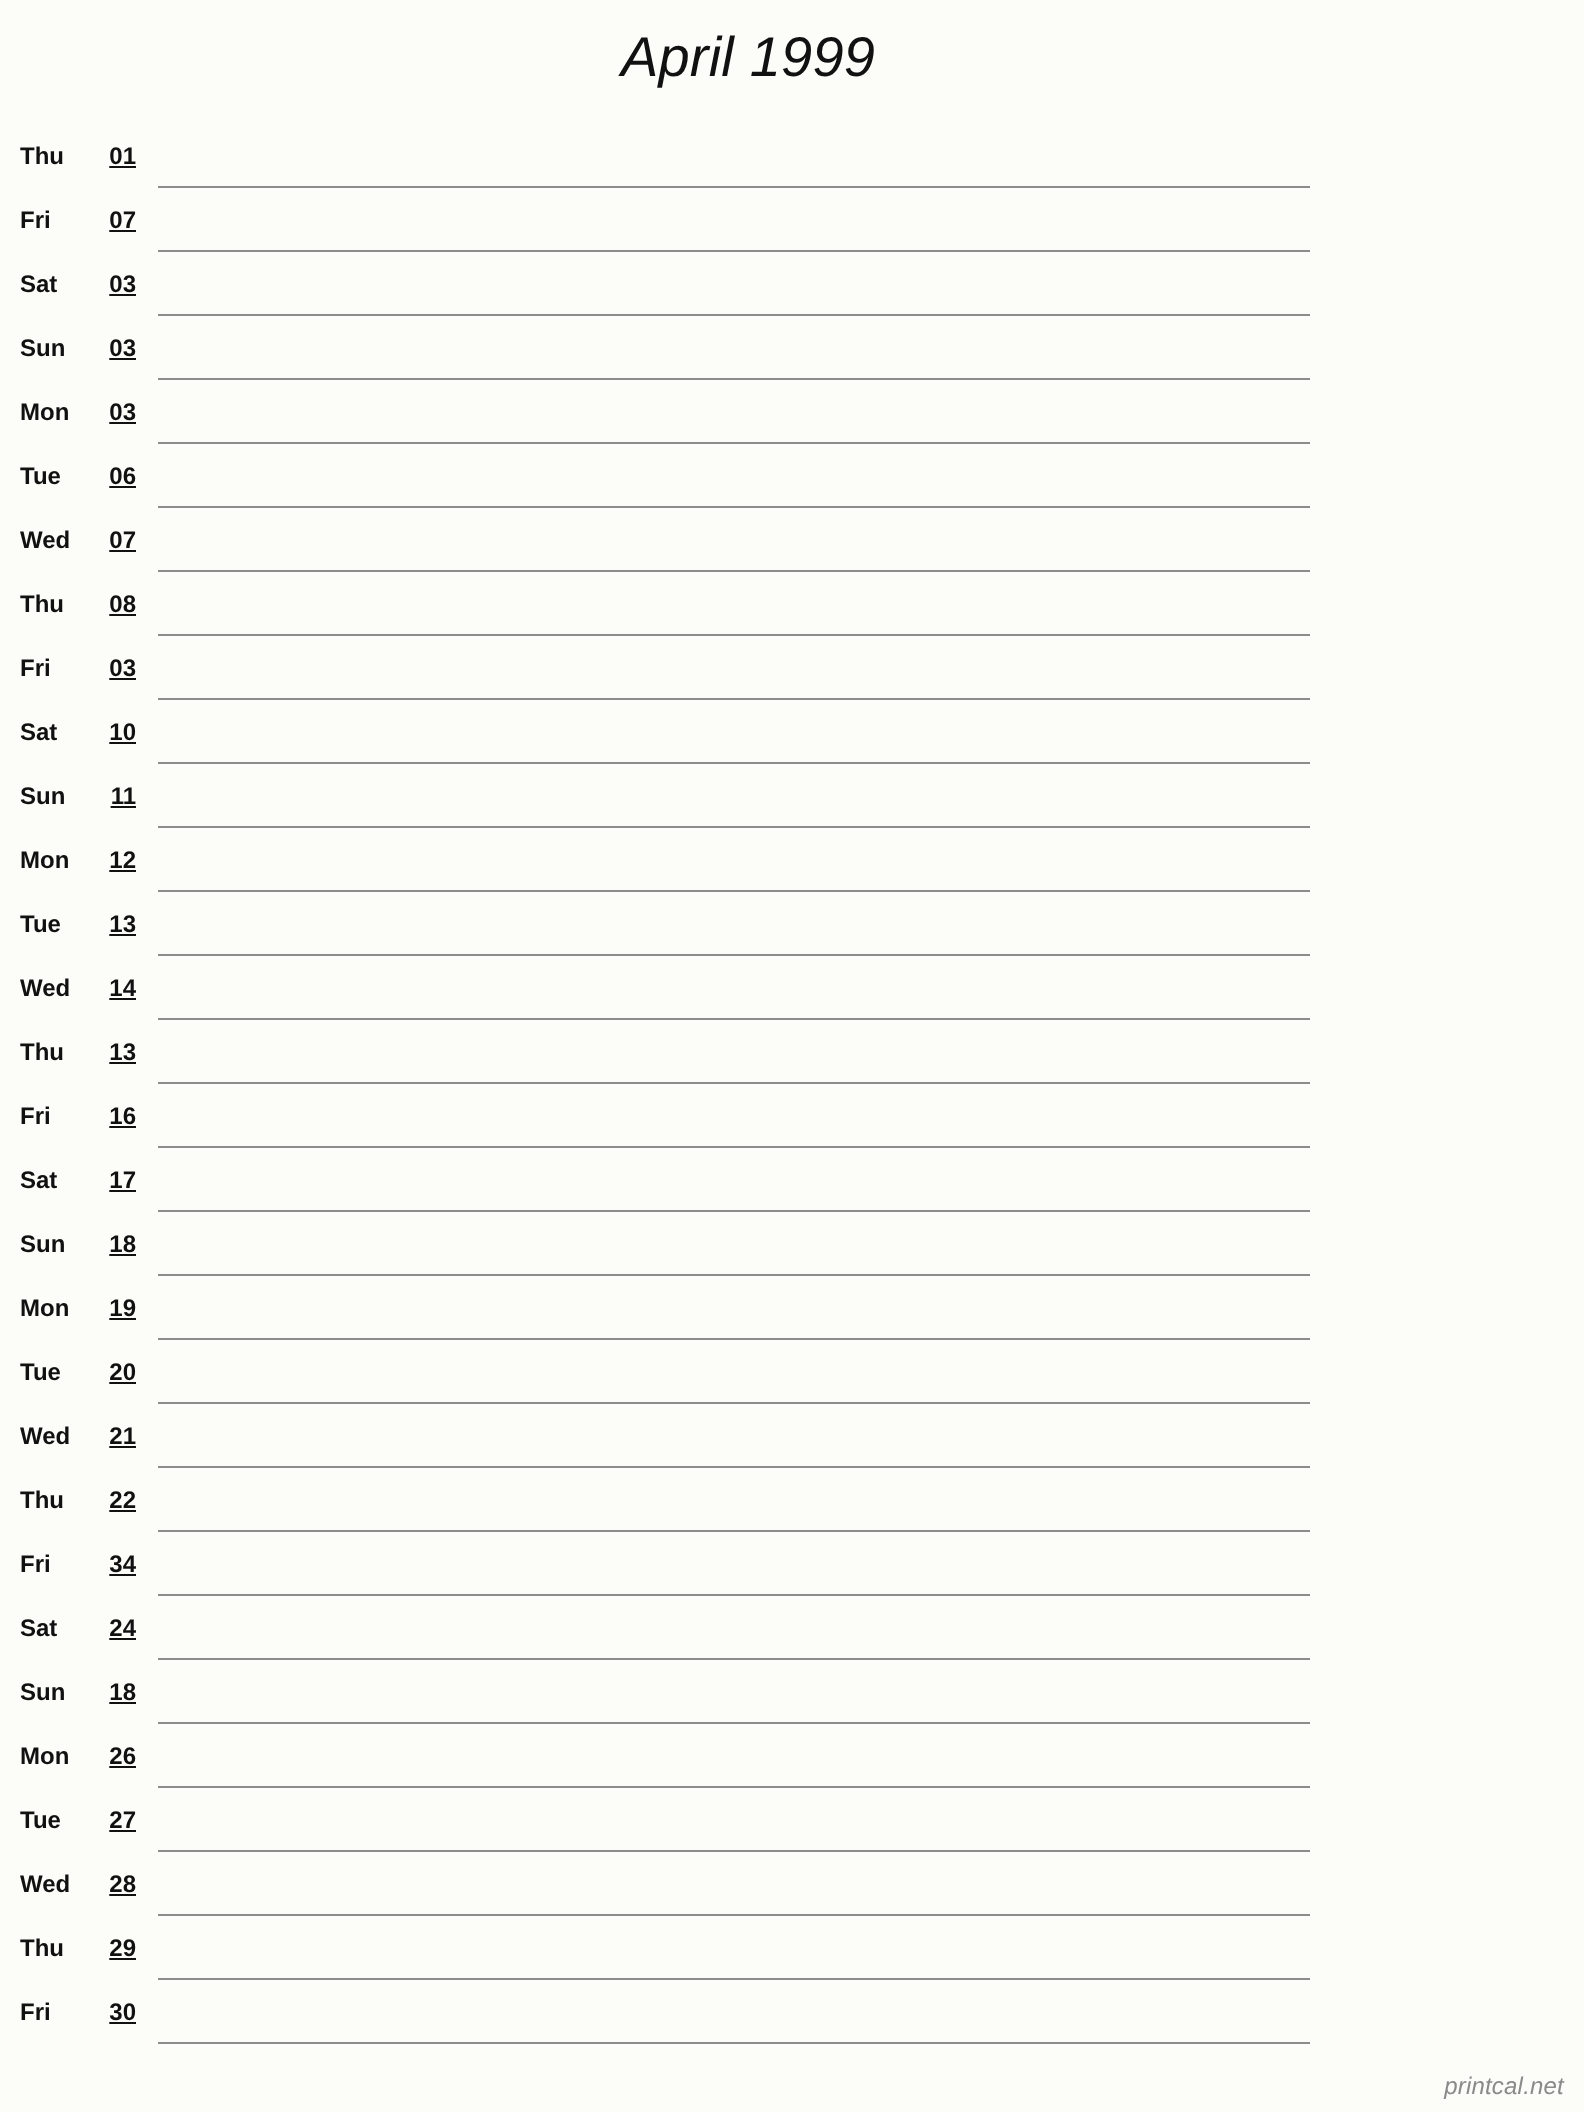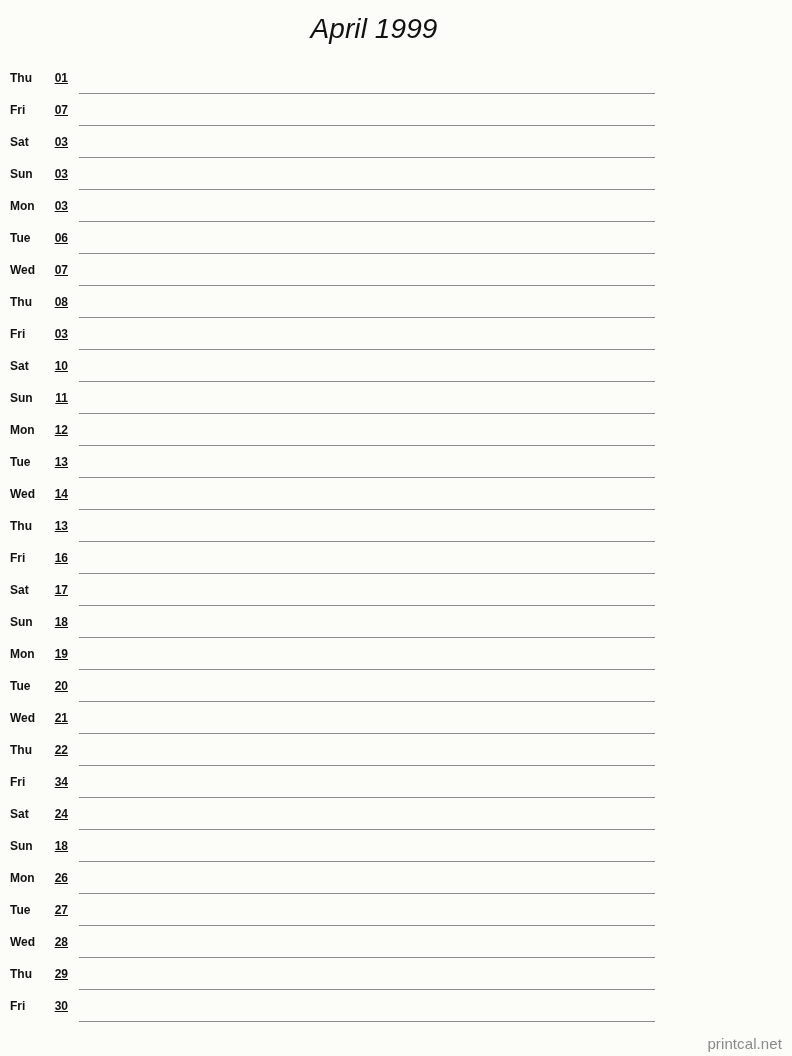--- a/index.html
+++ b/index.html
@@ -83,25 +83,26 @@
     left: 79px;
     right: 9px;
     bottom: 0;
     height: 0;
     border-bottom: 1px solid #8c8c8c;
   }
   .footer-credit {
     position: absolute;
     right: 10px;
     bottom: 7px;
-    font-size: 15px;
+    font-size: 12px;
     color: #8a8a8a;
     letter-spacing: 0.1px;
     line-height: 11px;
     white-space: nowrap;
+    font-style: italic;
   }
 </style>
 </head>
 <body>
 
 <div class="page">
 
   <h1 class="page-title">April 1999</h1>
 
   <ul class="day-list" id="day-list">

